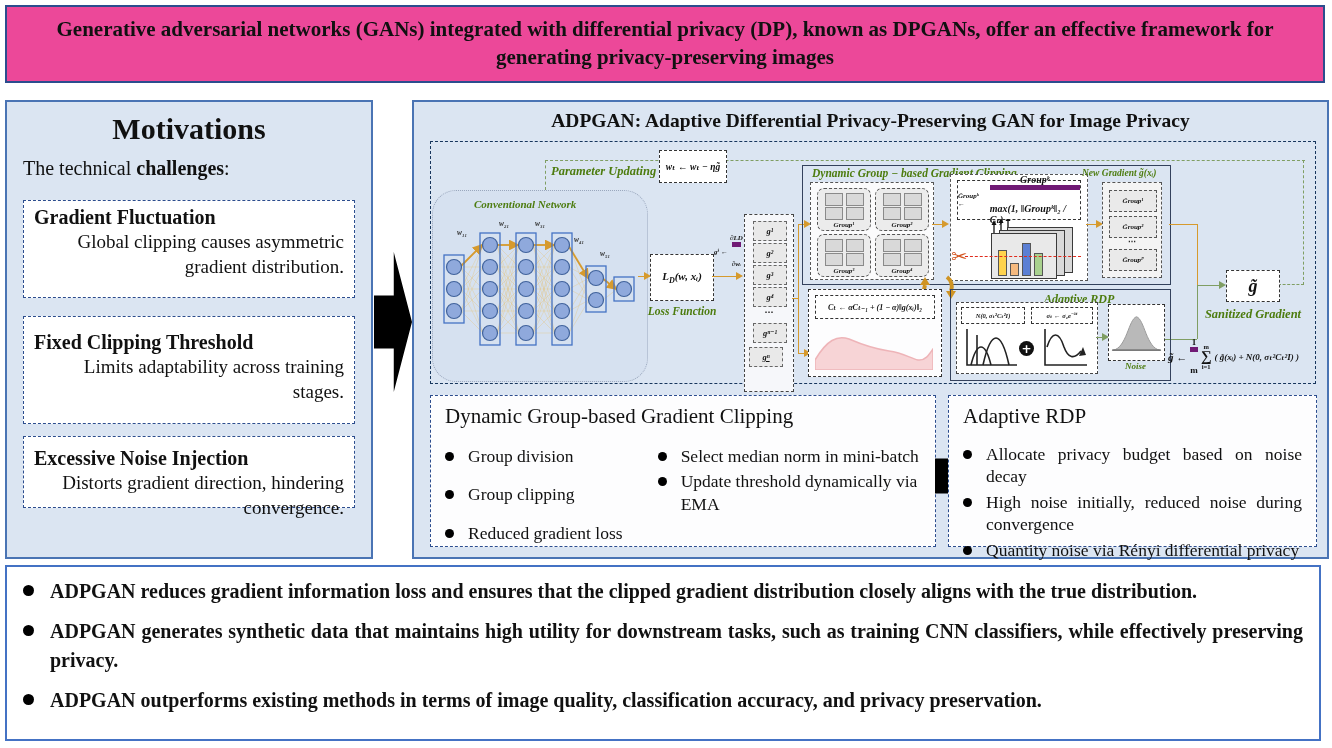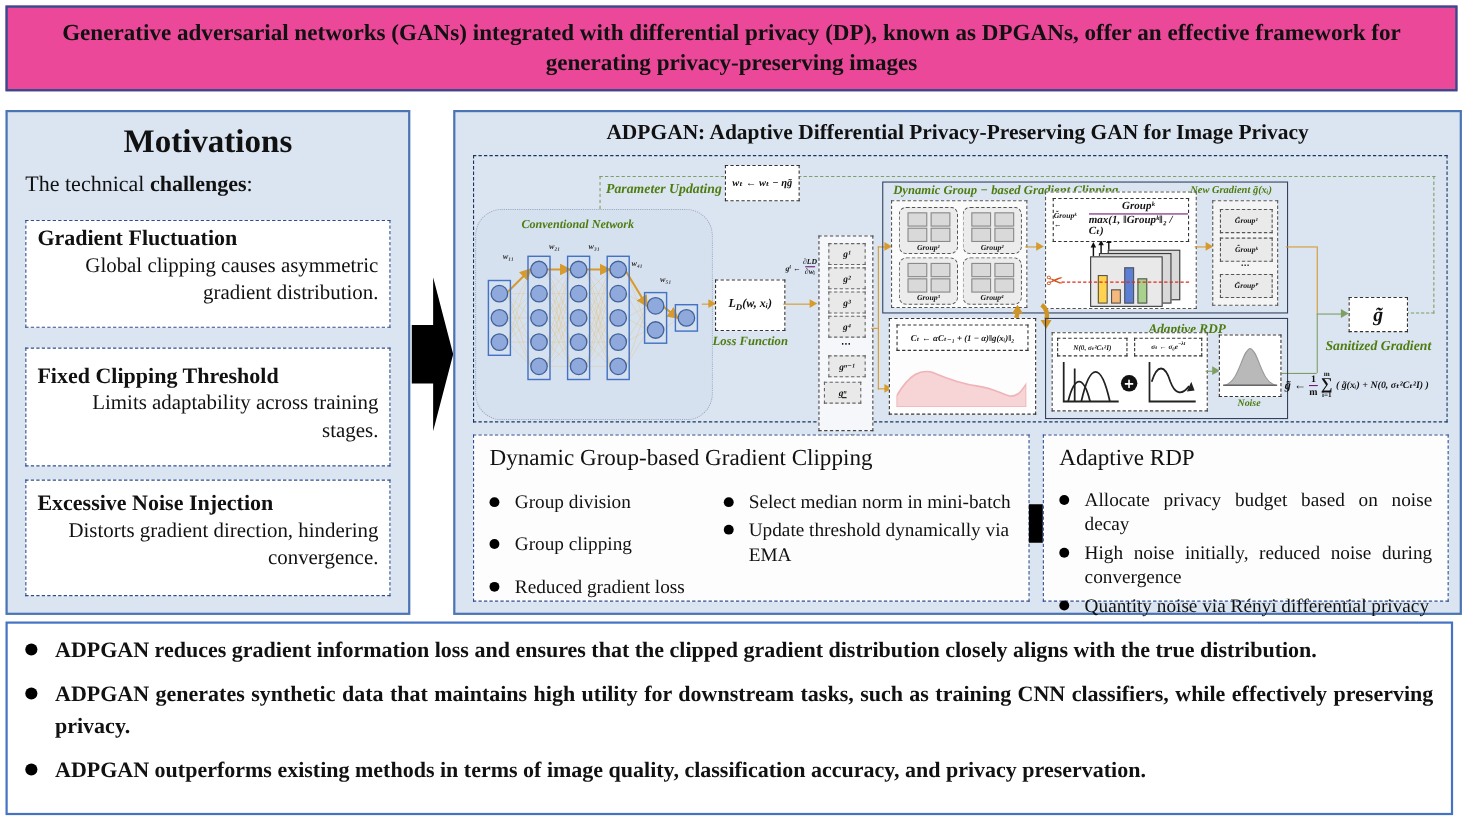--- a/index.html
+++ b/index.html
@@ -39,21 +39,21 @@
   .convnet{border:1.2px dotted #9aa7bd;border-radius:24px;background:#d6e1f0;}
   .wlab{font-size:7.5px;font-weight:bold;font-style:italic;color:#333;}
   .mathsm{font-weight:bold;font-style:italic;}
   .gradcol{background:#f6f7fa;border:1.5px dashed #444;}
   .graditem{background:#e9e9e9;border:1.2px dashed #666;font-size:8.5px;font-weight:bold;font-style:italic;
             display:flex;align-items:center;justify-content:center;}
   .groupbox{background:#ececec;border:1.3px dashed #555;border-radius:7px;position:absolute;}
   .gsq{position:absolute;width:16px;height:11px;background:#d9d9d9;border:1px solid #8a8a8a;}
   .grouplbl{position:absolute;left:0;bottom:1px;width:100%;text-align:center;font-size:7px;font-weight:bold;font-style:italic;}
   .frac{display:inline-flex;flex-direction:column;align-items:center;line-height:1.05;}
-  .frac .den{border-top:1px solid #701a75;padding-top:1px;}
+  .frac .den{border-top:5px solid #701a75;padding-top:14px;}
   .barpanel{position:absolute;width:64px;height:44px;background:#d9d9d9;border:1.4px solid #3a3a3a;}
   .bar{position:absolute;bottom:2px;width:9px;border:0.8px solid #555;box-sizing:border-box;}
   .reddash{border-top:1.8px dashed #e02b1d;}
   .scissors{color:#d3541e;font-size:19px;font-family:"DejaVu Sans",sans-serif;}
   .ngitem{background:#eaeaea;border:1.2px dashed #555;font-size:7px;font-weight:bold;font-style:italic;
           display:flex;align-items:center;justify-content:center;}
   .pluscirc{width:15px;height:15px;border-radius:50%;background:#111;color:#fff;display:flex;align-items:center;
             justify-content:center;font-size:12px;font-weight:bold;font-family:"DejaVu Sans",sans-serif;}
   .sumbox{display:flex;align-items:center;gap:3px;font-weight:bold;}
   .sumstack{display:flex;flex-direction:column;align-items:center;line-height:0.9;}
@@ -85,21 +85,21 @@
       <span>The technical </span><b>challenges</b><span>:</span>
     </div>
     <div class="abs chbox" style="top:98px;height:98px;">
       <div class="t">Gradient Fluctuation</div>
       <div class="d">Global clipping causes asymmetric gradient distribution.</div>
     </div>
     <div class="abs chbox" style="top:214px;height:108px;padding-top:14px;">
       <div class="t">Fixed Clipping Threshold</div>
       <div class="d">Limits adaptability across training stages.</div>
     </div>
-    <div class="abs chbox" style="top:334px;height:106px;padding-top:10px;">
+    <div class="abs chbox" style="top:334px;height:72px;padding-top:10px;">
       <div class="t">Excessive Noise Injection</div>
       <div class="d">Distorts gradient direction, hindering convergence.</div>
     </div>
   </div>
 
   <div class="abs blackarrow" style="left:374px;top:252px;width:38px;height:140px;"></div>
 
   <div class="abs rightpanel">
     <div class="abs adp-title">ADPGAN: Adaptive Differential Privacy-Preserving GAN for Image Privacy</div>
 
@@ -350,21 +350,21 @@
       <div class="abs reddash" style="left:14px;top:81px;width:116px;"></div>
       <span class="abs scissors" style="left:0px;top:70px;">✂</span>
     </div>
 
     <div class="abs orangeH" style="left:672px;top:122px;width:12px;"></div>
     <div class="abs ah-r" style="left:682px;top:118px;"></div>
 
     <div class="abs lbl" style="left:668px;top:66px;font-size:9.5px;">New Gradient  g̃(xᵢ)</div>
     <div class="abs" style="left:688px;top:80px;width:58px;height:94px;border:1.3px dashed #555;background:#f4f4f4;">
       <div class="ngitem abs" style="left:6px;top:7px;width:46px;height:20px;">G̃roup¹</div>
-      <div class="ngitem abs" style="left:6px;top:33px;width:46px;height:20px;">G̃roupᵏ</div>
+      <div class="ngitem abs" style="left:6px;top:33px;width:46px;height:20px;">G̃roup²</div>
       <div class="abs" style="left:0;top:54px;width:58px;text-align:center;font-weight:bold;font-size:8px;">⋯</div>
       <div class="ngitem abs" style="left:6px;top:66px;width:46px;height:20px;">G̃roupᴾ</div>
     </div>
 
     <div class="abs orangeH" style="left:755px;top:122px;width:28px;"></div>
     <div class="abs orangeV" style="left:783px;top:122px;height:61px;"></div>
     <div class="abs" style="left:783px;top:183px;height:54px;border-left:1.7px solid #7f9e63;"></div>
     <div class="abs greenSolidH" style="left:751px;top:237px;width:32px;"></div>
     <div class="abs greenSolidH" style="left:783px;top:183px;width:24px;"></div>
     <div class="abs ah-r green" style="left:805px;top:179px;"></div>

